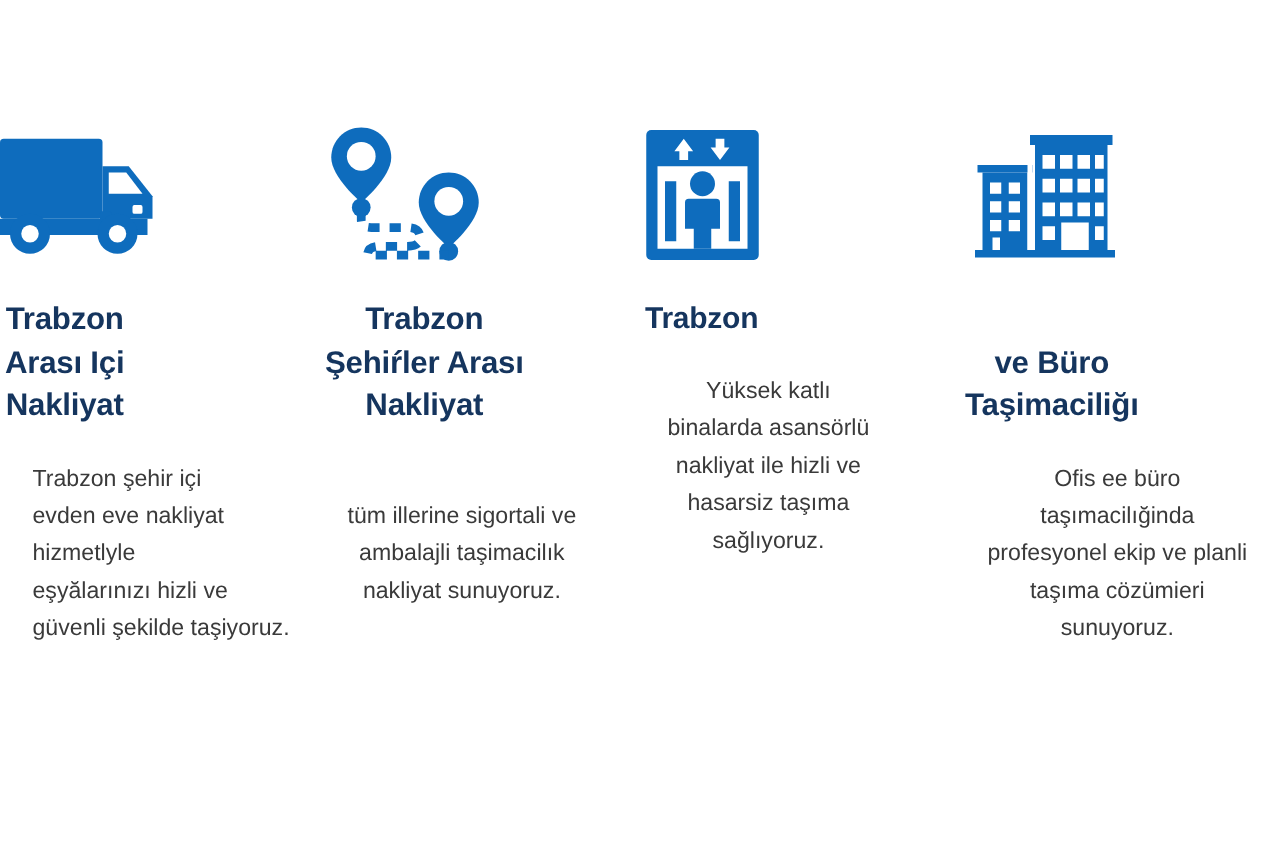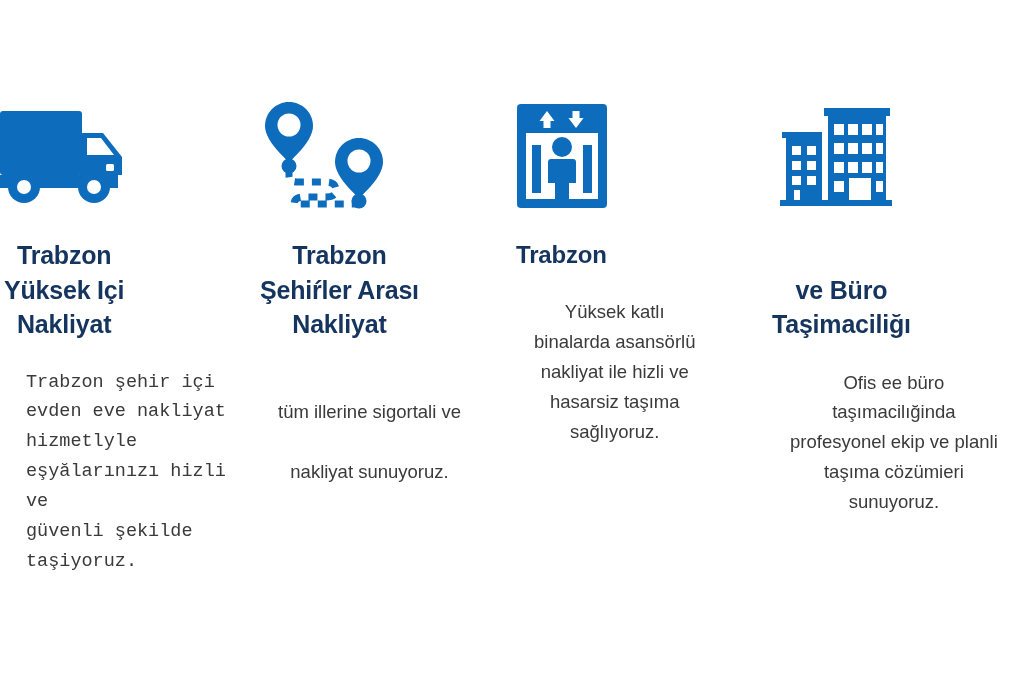--- a/index.html
+++ b/index.html
@@ -66,21 +66,21 @@
   .card-body {
     color: #3a3a3a;
     font-size: 18.5px;
     line-height: 1.62;
     margin: 16px;
     padding: 0 6px;
   }
 
   
   .card-1 .card-icon { margin-left: -14px; }
-  .card-1 .card-body { text-align: left; padding-left: 10px; padding-right: 0; font-family: Liberation Mono, monospace; }
+  .card-1 .card-body { text-align: left; padding-left: 10px; padding-right: 0; }
 
   .card-2 .card-icon { margin-left: 4px; }
   .card-2 .card-body { text-align: center; }
 
   .card-3 .card-icon { margin-left: 2px; }
   .card-3 .card-title { font-size: 24px; }
   .card-3 .card-body { text-align: center; }
 
   .card-4 .card-icon { margin-left: 10px; }
   .card-4 .card-body { text-align: center; padding-right: 0; }
@@ -115,21 +115,21 @@
             <circle cx="108" cy="80" r="16"></circle>
           </g>
           <g fill="#ffffff">
             <circle cx="38" cy="80" r="7"></circle>
             <circle cx="108" cy="80" r="7"></circle>
           </g>
         </svg>
       </div>
       <div class="card-title">
         <span>Trabzon</span><br>
-        <span>Yüksek Içi</span><br>
+        <span>Arası Içi</span><br>
         <span>Nakliyat</span>
       </div>
       <div class="card-body">
         <span>Trabzon şehir içi</span><br>
         <span>evden eve nakliyat</span><br>
         <span>hizmetlyle</span><br>
         <span>eşyălarınızı hizli ve</span><br>
         <span>güvenli şekilde taşiyoruz.</span>
       </div>
     </div>
@@ -151,21 +151,21 @@
         </svg>
       </div>
       <div class="card-title">
         <span>Trabzon</span><br>
         <span>Şehiŕler Arası</span><br>
         <span>Nakliyat</span>
       </div>
       <div class="card-body">
         <br>
         <span>tüm illerine sigortali ve</span><br>
-        <br>
+        <span>ambalajli taşimacilık</span><br>
         <span>nakliyat sunuyoruz.</span>
       </div>
     </div>
 
     <div class="service-card card-3">
       <div class="card-icon">
         <svg width="96" height="110" viewBox="0 0 96 110" xmlns="http://www.w3.org/2000/svg">
           <rect x="3" y="3" width="90" height="104" rx="4" fill="#0e6cbd"></rect>
           <rect x="12" y="32" width="72" height="66" fill="#ffffff"></rect>
           <g fill="#ffffff">

